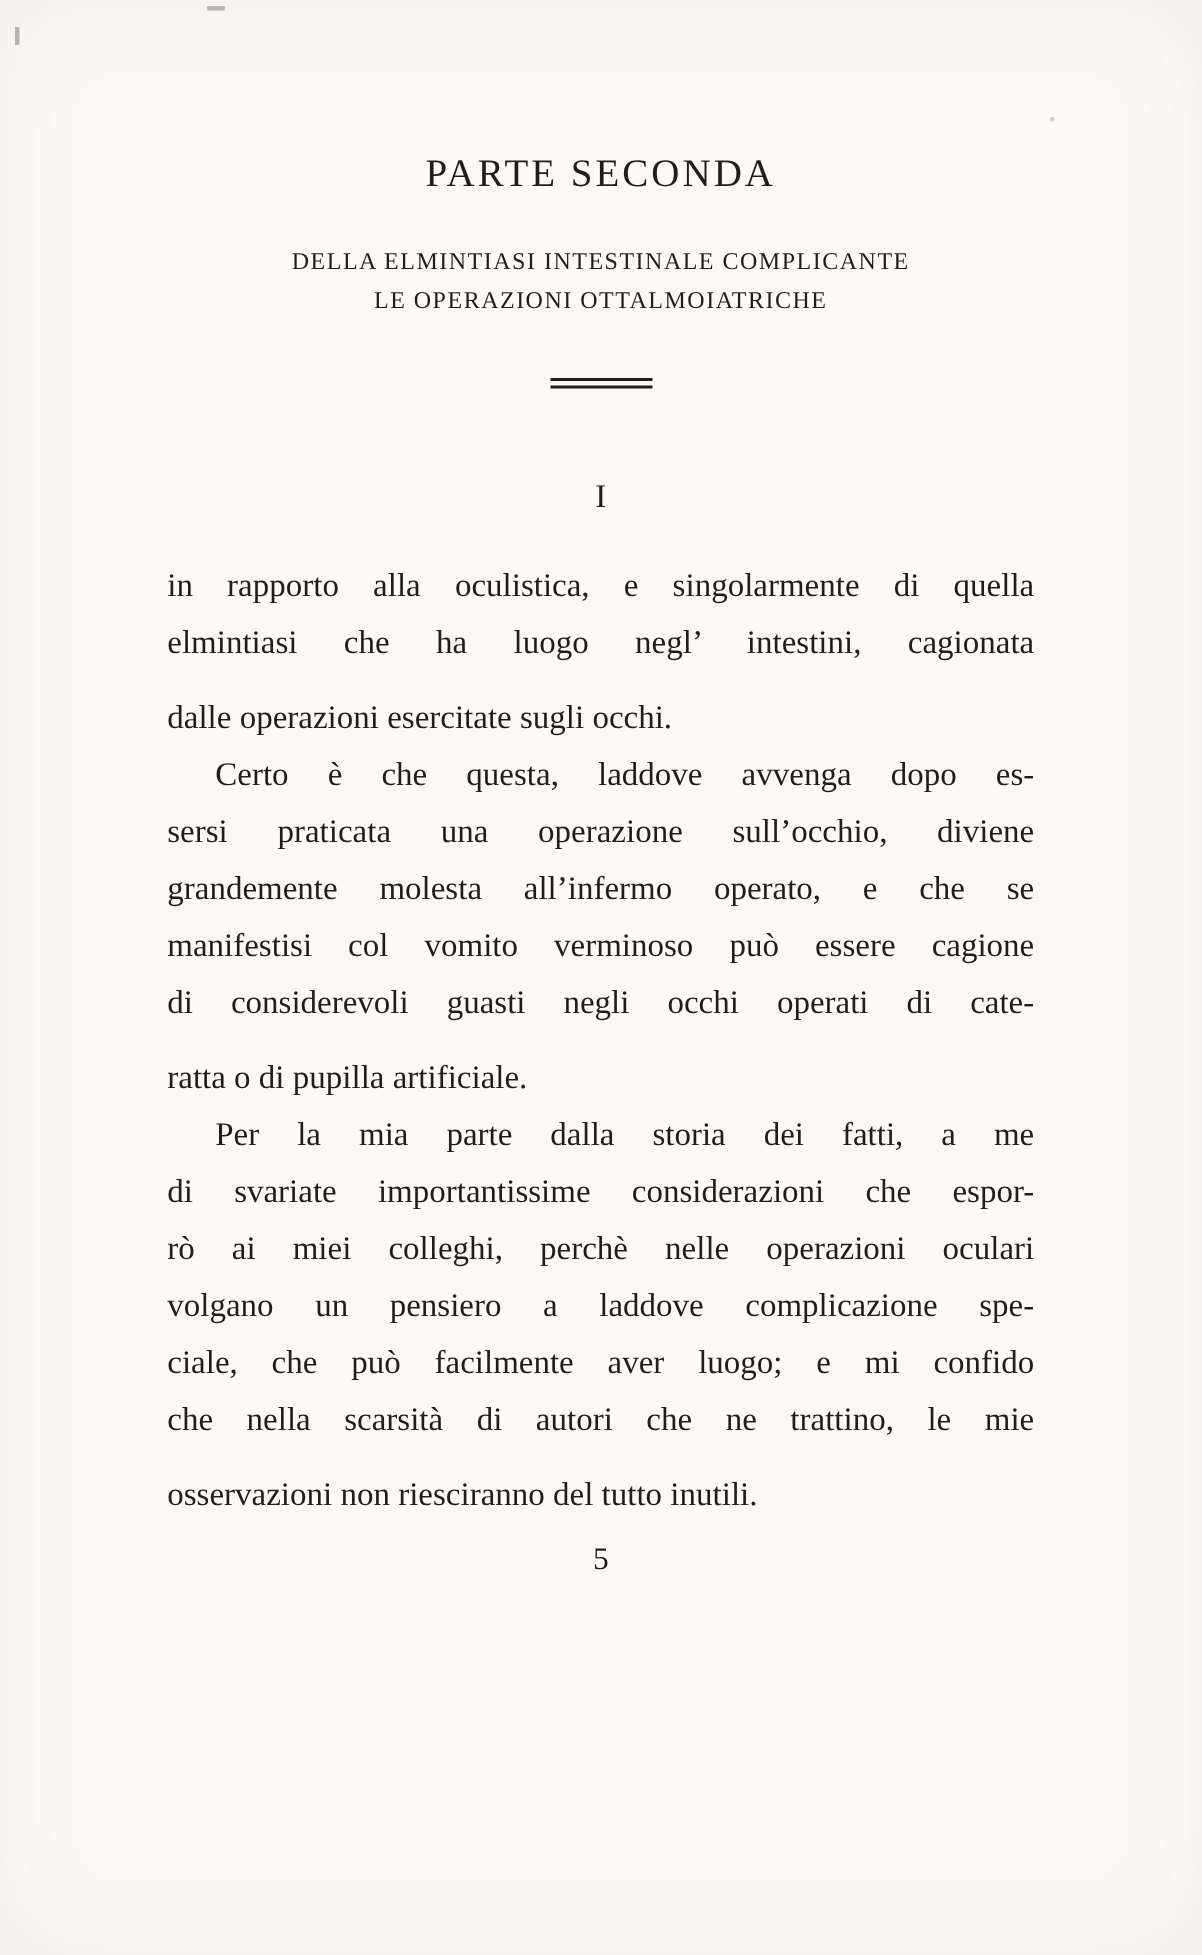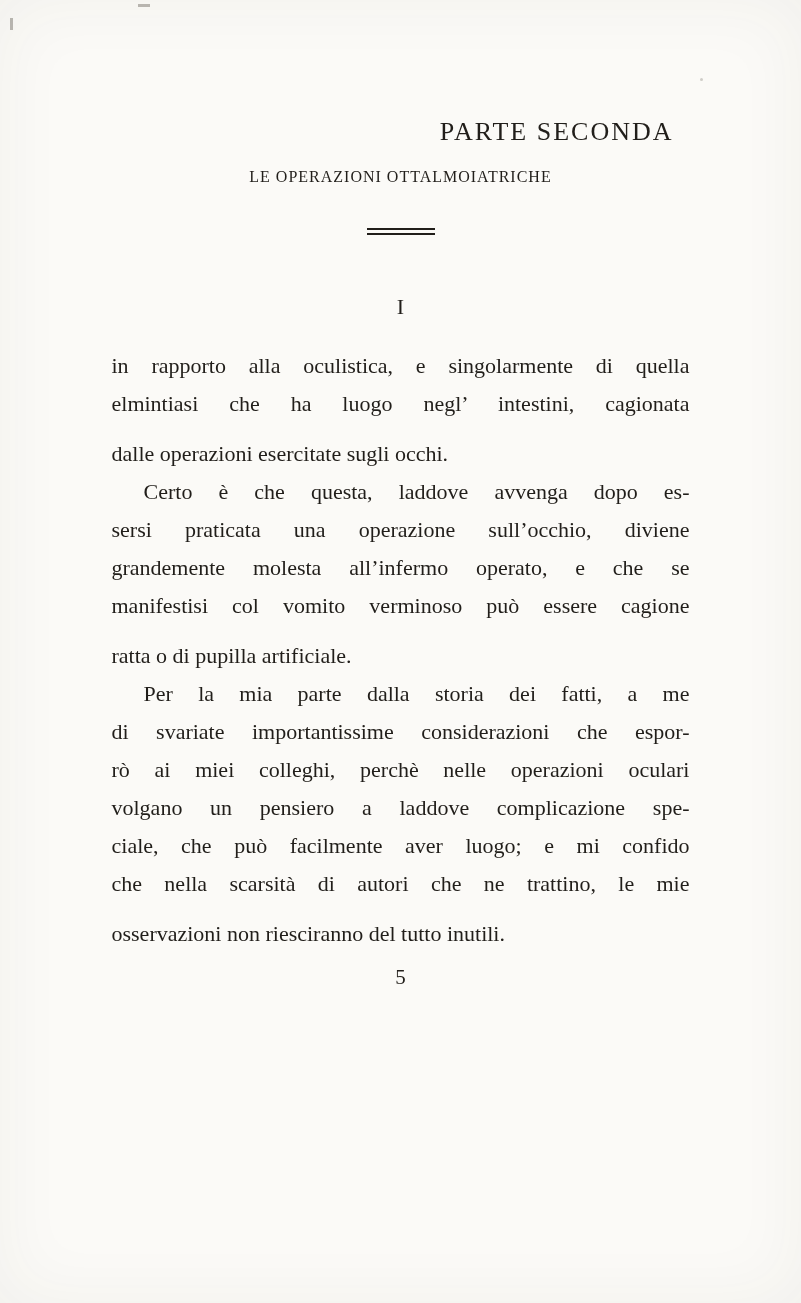--- a/index.html
+++ b/index.html
@@ -17,22 +17,22 @@
     position: relative;
     overflow: hidden;
     box-shadow: inset 0 0 70px rgba(60,50,30,0.05);
   }
   .page {
     width: 578px;
     margin: 0 auto;
     padding-top: 100px;
   }
   .title {
-    margin: 16px;
-    text-align: right;
+    margin: 0;
+    text-align: center;
     font-size: 26px;
     font-weight: normal;
     letter-spacing: 2px;
     line-height: 32px;
   }
   .subtitle {
     text-align: center;
     font-size: 16px;
     letter-spacing: 1px;
     line-height: 26px;
@@ -87,20 +87,21 @@
 <body>
 
 <div class="speck s1"></div>
 <div class="speck s2"></div>
 <div class="speck s3"></div>
 
 <div class="page">
 
   <h1 class="title">PARTE SECONDA</h1>
 
+  <div class="subtitle first-sub">DELLA ELMINTIASI INTESTINALE COMPLICANTE</div>
   <div class="subtitle">LE OPERAZIONI OTTALMOIATRICHE</div>
 
   <div class="divider">
     <div class="bar"></div>
     <div class="bar"></div>
   </div>
 
   <div class="section-num">I</div>
 
   <div class="body-text">
@@ -109,20 +110,21 @@
       <div class="ln">in rapporto alla oculistica, e singolarmente di quella</div>
       <div class="ln">elmintiasi che ha luogo negl’ intestini, cagionata</div>
       <div class="ln final">dalle operazioni esercitate sugli occhi.</div>
     </div>
 
     <div class="para">
       <div class="ln first">Certo è che questa, laddove avvenga dopo es-</div>
       <div class="ln">sersi praticata una operazione sull’occhio, diviene</div>
       <div class="ln">grandemente molesta all’infermo operato, e che se</div>
       <div class="ln">manifestisi col vomito verminoso può essere cagione</div>
+      <div class="ln">di considerevoli guasti negli occhi operati di cate-</div>
       <div class="ln final">ratta o di pupilla artificiale.</div>
     </div>
 
     <div class="para">
       <div class="ln first">Per la mia parte dalla storia dei fatti, a me</div>
       <div class="ln">di svariate importantissime considerazioni che espor-</div>
       <div class="ln">rò ai miei colleghi, perchè nelle operazioni oculari</div>
       <div class="ln">volgano un pensiero a laddove complicazione spe-</div>
       <div class="ln">ciale, che può facilmente aver luogo; e mi confido</div>
       <div class="ln">che nella scarsità di autori che ne trattino, le mie</div>

